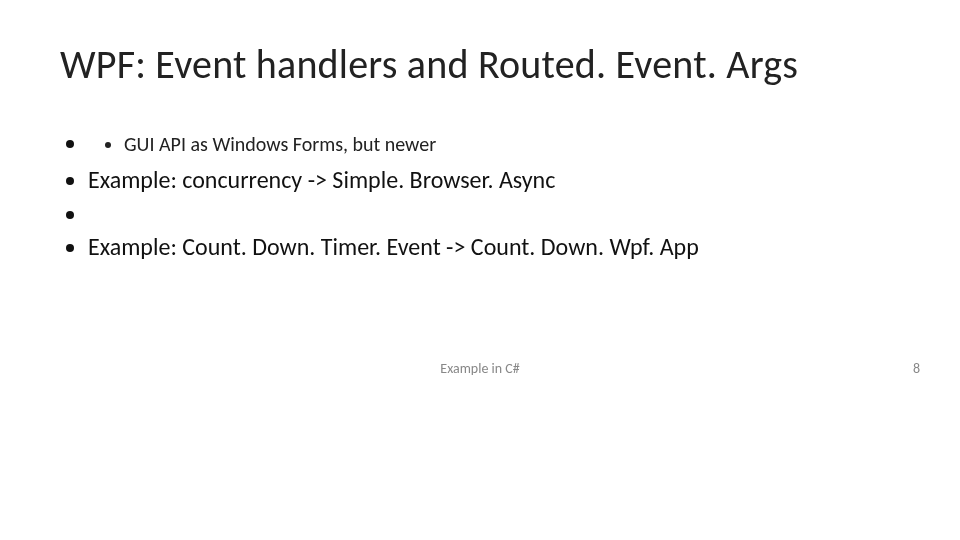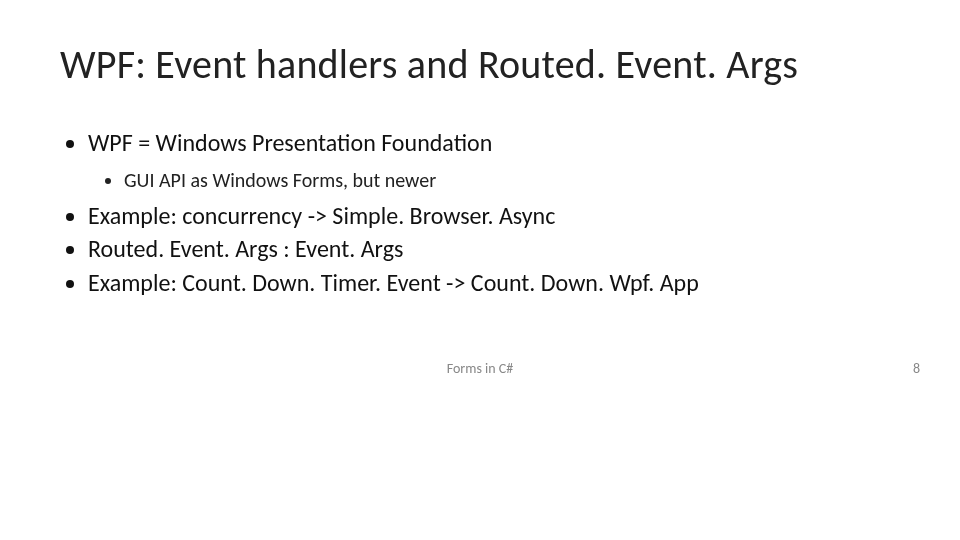--- a/index.html
+++ b/index.html
@@ -60,35 +60,33 @@
   }
 </style>
 </head>
 <body>
 
 <div class="slide">
   <h1 class="title">WPF: Event handlers and Routed. Event. Args</h1>
 
   <ul class="level1">
     <li>
-      <span>WPF = Windows Presentation Foundation</span>
       <ul class="level2">
         <li>
           <span>GUI API as Windows Forms, but newer</span>
         </li>
       </ul>
     </li>
     <li>
       <span>Example: concurrency -&gt; Simple. Browser. Async</span>
     </li>
     <li>
-      <span>Routed. Event. Args : Event. Args</span>
     </li>
     <li>
       <span>Example: Count. Down. Timer. Event -&gt; Count. Down. Wpf. App</span>
     </li>
   </ul>
 
   <div class="footer">
-    <span class="footer-text">Forms in C#</span>
+    <span class="footer-text">Example in C#</span>
   </div>
   <div class="page-number">8</div>
 </div>
 
 </body></html>

